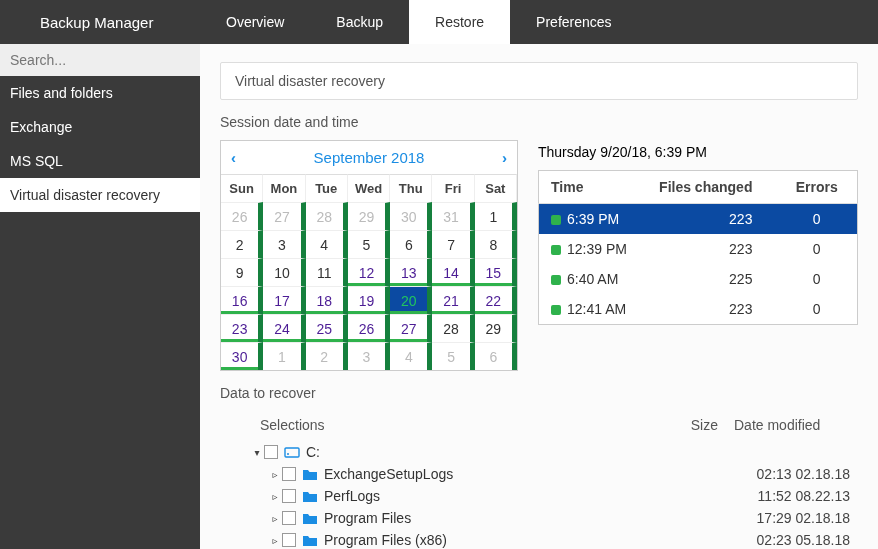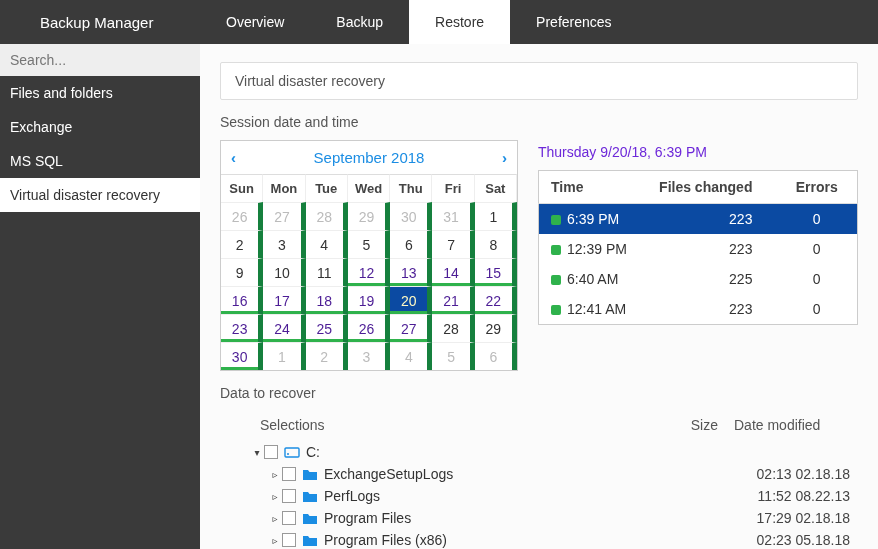--- a/index.html
+++ b/index.html
@@ -129,25 +129,25 @@
   .cal-cell.muted { color: #bbb; }
   .cal-cell.inmo { color: #333; }
   .cal-cell.avail { color: #4c1d95; }
   .cal-cell.avail::after {
     content:"";
     position:absolute;
     left:0; right:0; bottom:0;
     height:3px;
     background:#2fb24c;
   }
-  .cal-cell.selected { background: #0b4aa2; color: #fef9c3; }
+  .cal-cell.selected { background: #0b4aa2; color: #22c55e; }
   .sessions {
     flex: 1;
   }
-  .sess-title { margin: 4px 0 10px 0; color:#6d28d9; }
+  .sess-title { margin: 4px 0 10px 0; color:#000000; }
   .sess-table {
     border: 1px solid #ccc;
     background: #fff;
     width: 100%;
     border-collapse: collapse;
   }
   .sess-table th {
     text-align: left;
     font-weight: 600;
     padding: 8px 12px;

